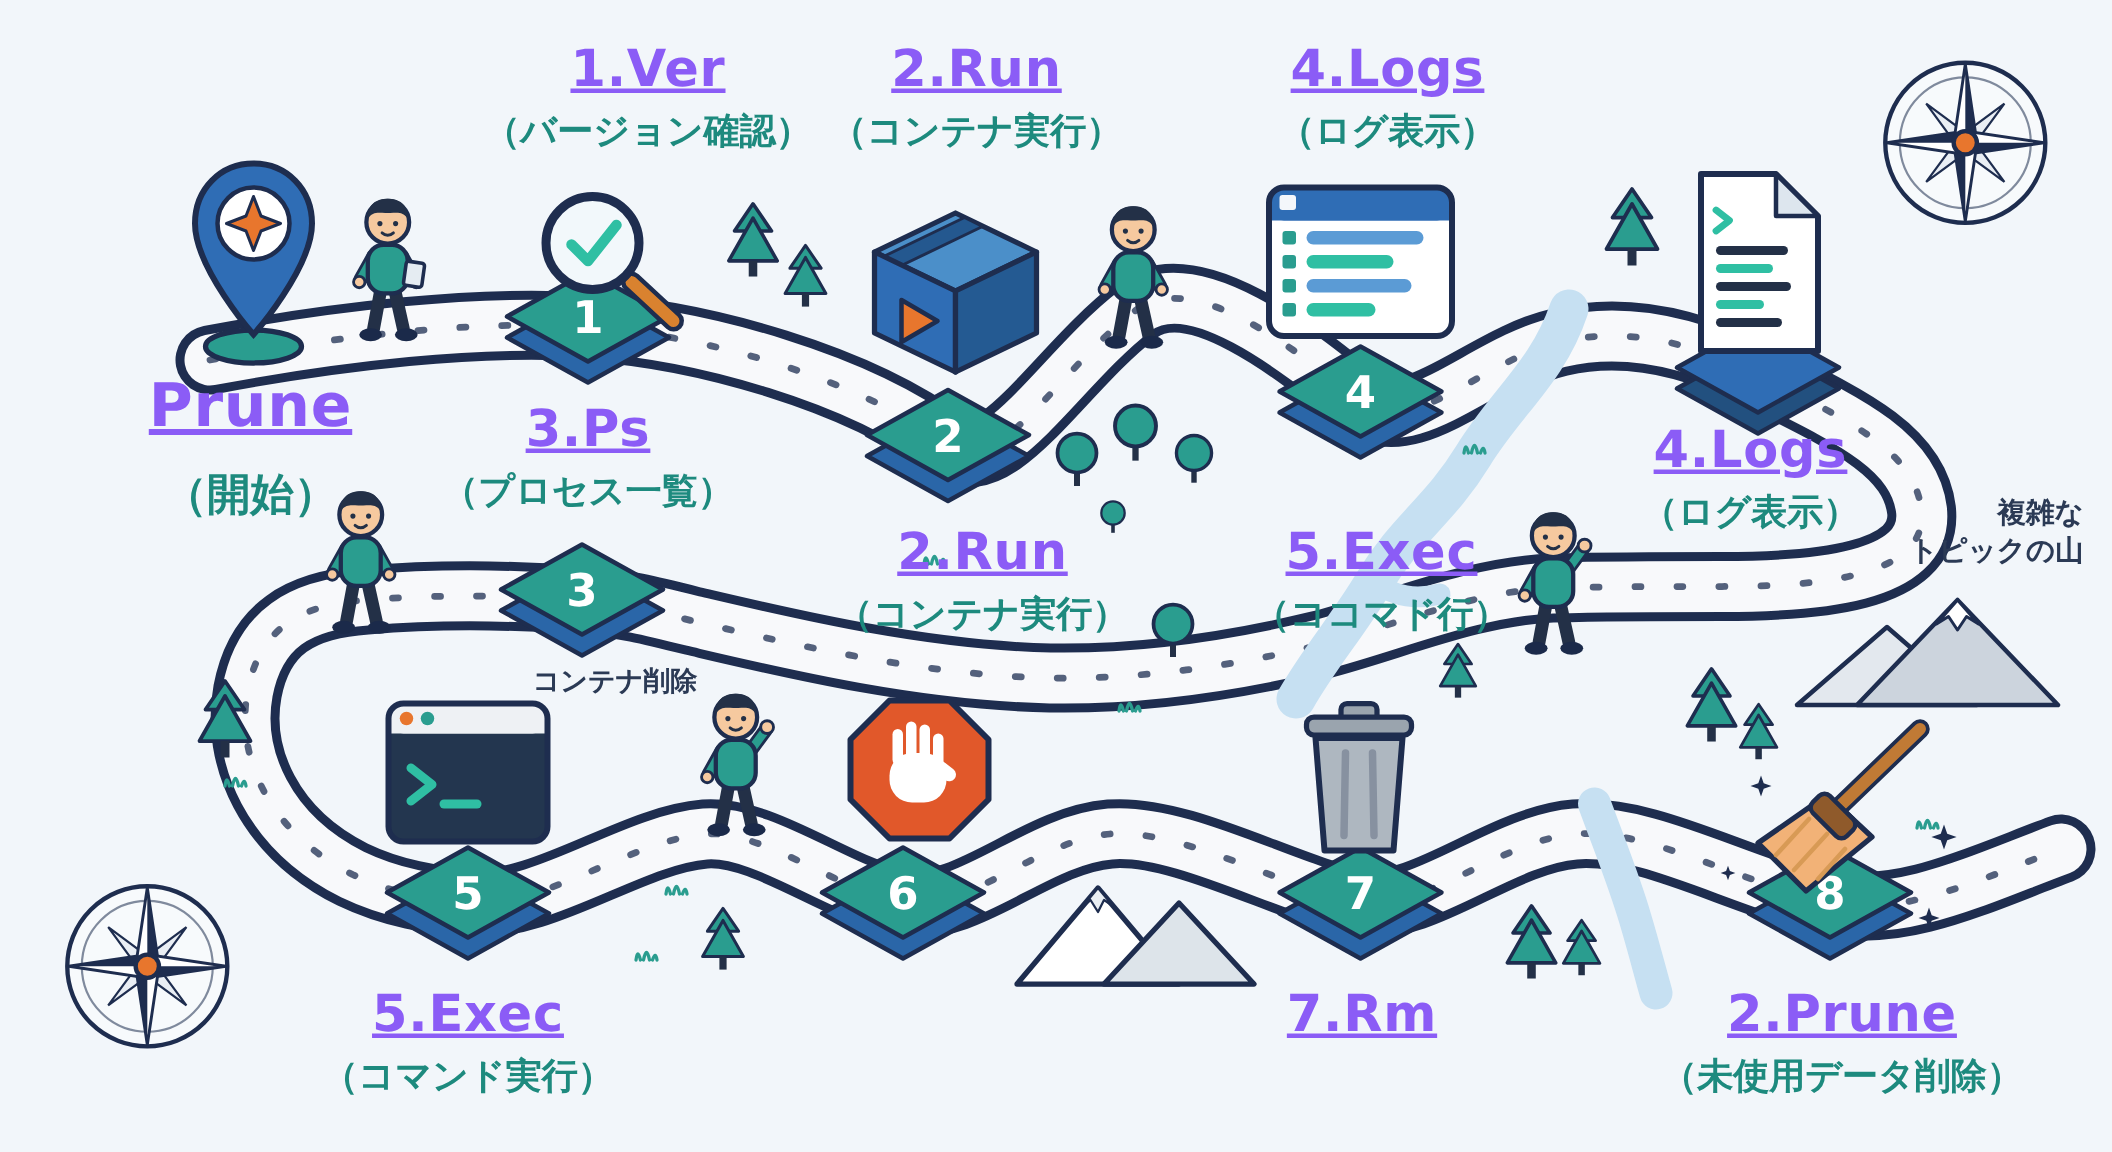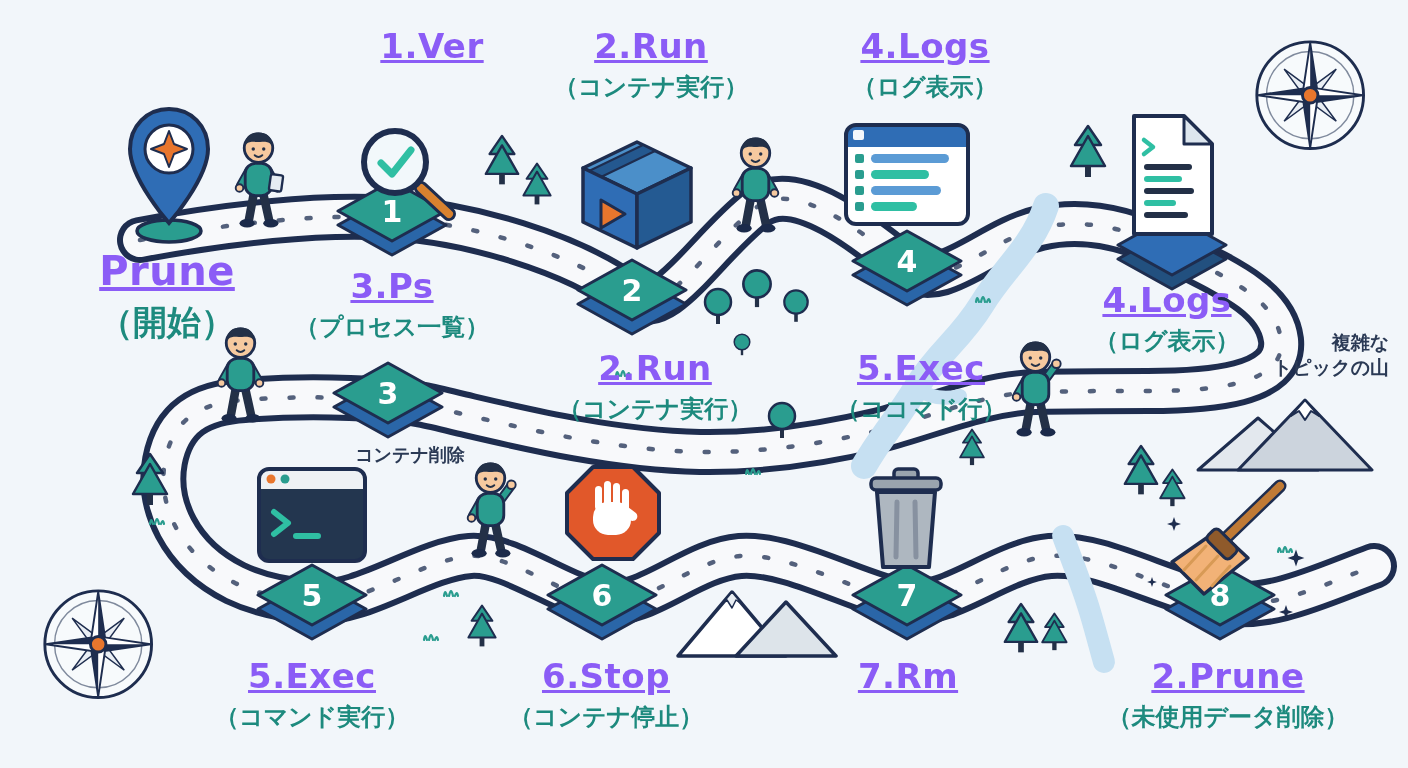--- a/index.html
+++ b/index.html
@@ -7,21 +7,21 @@
     position:relative; width:1408px; height:768px; overflow:hidden;
     background:#f2f6fa;
     font-family:"DejaVu Sans","Liberation Sans",sans-serif;
   }
   svg { display:block; }
   .bg { position:absolute; left:0; top:0; }
   .label { position:absolute; transform:translateX(-50%); text-align:center; white-space:nowrap; }
   .t-title { font-size:34px; font-weight:800; color:#8b5cf6; letter-spacing:.5px;text-decoration:underline; }
   .t-sub   { font-size:24px; font-weight:700; color:#1d8a7e; margin-top:5px; }
   .t-start .t-title { font-size:40px; }
-  .t-start .t-sub   { font-size:34px; margin-top:6px; }
+  .t-start .t-sub   { font-size:29px; margin-top:16px; }
   .note { position:absolute; transform:translateX(-50%); font-size:19px; font-weight:700;
           color:#2b3a55; text-align:right; line-height:1.3; white-space:nowrap; }
   .node, .icon { position:absolute; }
   .node text { font-family:"DejaVu Sans","Liberation Sans",sans-serif; }
 </style>
 </head>
 <body>
 
 <div id="canvas">
 
@@ -310,20 +310,21 @@
     <rect x="46" y="58" width="32" height="16" rx="5" fill="#8f5a2b" stroke="#1e2d4f" stroke-width="3" transform="rotate(45 62 66)"></rect>
   </svg>
 
   <div class="label t-start" style="left:167px;top:248px">
     <div class="t-title">Prune</div>
     <div class="t-sub">（開始）</div>
   </div>
 
   <div class="label" style="left:432px;top:26px">
     <div class="t-title">1.Ver</div>
+    <div class="t-sub">（バージョン確認）</div>
   </div>
 
   <div class="label" style="left:651px;top:26px">
     <div class="t-title">2.Run</div>
     <div class="t-sub">（コンテナ実行）</div>
   </div>
 
   <div class="label" style="left:925px;top:26px">
     <div class="t-title">4.Logs</div>
     <div class="t-sub">（ログ表示）</div>
@@ -347,24 +348,20 @@
   <div class="label" style="left:1167px;top:280px">
     <div class="t-title">4.Logs</div>
     <div class="t-sub">（ログ表示）</div>
   </div>
 
   <div class="label" style="left:312px;top:656px">
     <div class="t-title">5.Exec</div>
     <div class="t-sub">（コマンド実行）</div>
   </div>
 
-  <div class="label" style="left:606px;top:656px">
-    <div class="t-title">6.Stop</div>
-    <div class="t-sub">（コンテナ停止）</div>
-  </div>
 
   <div class="label" style="left:908px;top:656px">
     <div class="t-title">7.Rm</div>
   </div>
 
   <div class="label" style="left:1228px;top:656px">
     <div class="t-title">2.Prune</div>
     <div class="t-sub">（未使用データ削除）</div>
   </div>
 

